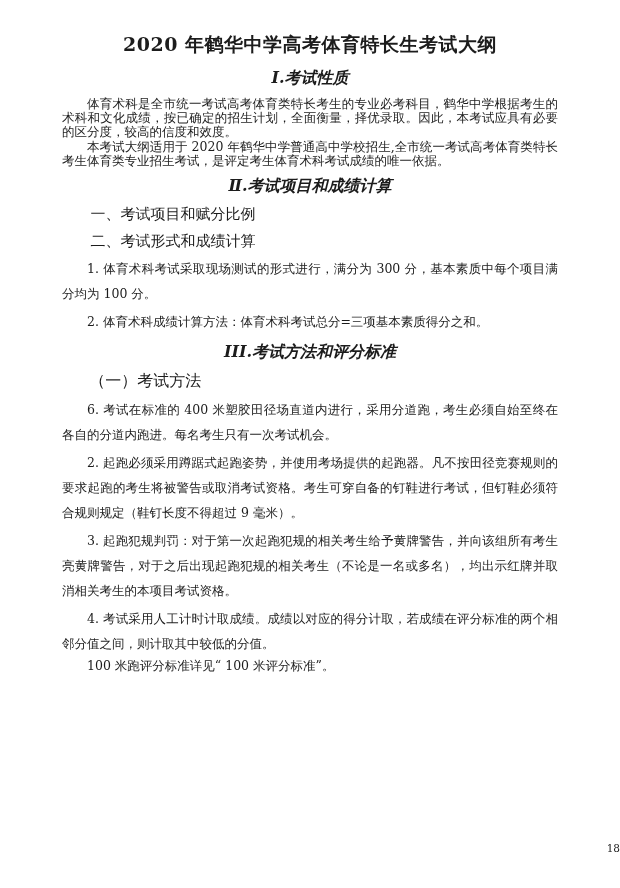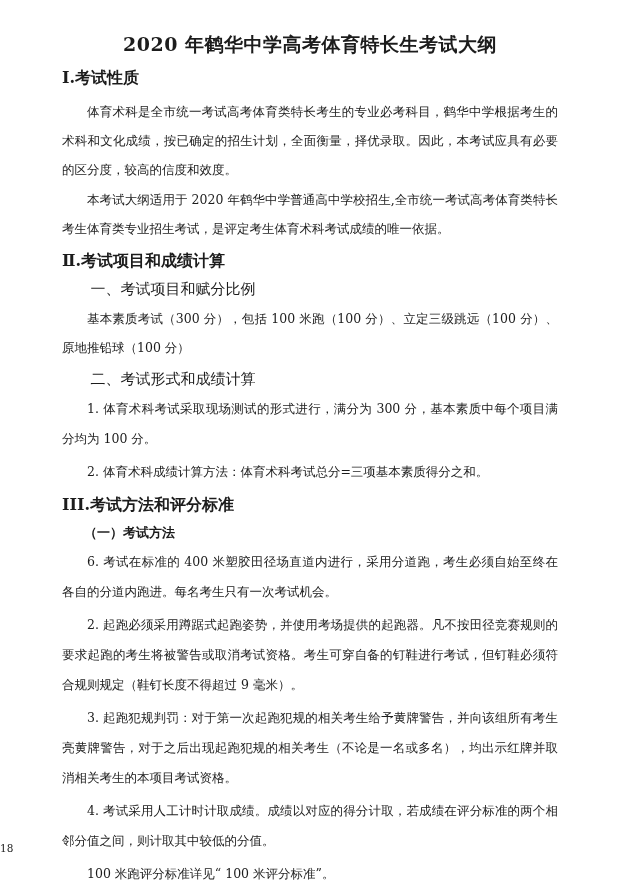--- a/index.html
+++ b/index.html
@@ -14,64 +14,65 @@
     color:#1c1c1c;
     overflow:hidden;
   }
   .doc-title {
     text-align:center;
     font-size:19px; font-weight:bold;
     margin:4px 0 10px 0;
     letter-spacing:0.5px;
   }
   .h1 {
+    text-align:center;
     font-size:16px; font-weight:bold;
     margin:8px 0 8px 0;
+    font-style:italic;
   }
   .h1.gap { }
   .h2 {
     font-size:15px; font-weight:normal;
     text-indent:1.9em;
     margin:8px 0 5px 0;
   }
   .h3 {
-    font-size:13px; font-weight:bold;
+    font-size:16px; font-weight:normal;
     text-indent:1.7em;
     margin:7px 0 5px 0;
   }
   .body {
     font-size:12.5px;
-    line-height:29px;
+    line-height:14px;
     text-indent:2em;
     text-align:justify;
     margin:0 0 1px 0;
   }
-  .item { margin:2px 0 3px 0; line-height:30px; }
+  .item { margin:2px 0 3px 0; line-height:25px; }
   .footer {
     position:absolute;
     left:0; right:0; bottom:34px;
-    text-align:left;
+    text-align:right;
     font-size:10.5px;
     color:#1c1c1c;
   }
 </style>
 </head>
 <body>
 
 <div class="page">
 
   <div class="doc-title">2020 年鹤华中学高考体育特长生考试大纲</div>
 
   <div class="h1">Ⅰ.考试性质</div>
   <p class="body">体育术科是全市统一考试高考体育类特长考生的专业必考科目，鹤华中学根据考生的术科和文化成绩，按已确定的招生计划，全面衡量，择优录取。因此，本考试应具有必要的区分度，较高的信度和效度。</p>
   <p class="body">本考试大纲适用于 2020 年鹤华中学普通高中学校招生,全市统一考试高考体育类特长考生体育类专业招生考试，是评定考生体育术科考试成绩的唯一依据。</p>
 
   <div class="h1 gap">Ⅱ.考试项目和成绩计算</div>
   <div class="h2">一、考试项目和赋分比例</div>
-  <p class="body">基本素质考试（300 分），包括 100 米跑（100 分）、立定三级跳远（100 分）、原地推铅球（100 分）</p>
   <div class="h2">二、考试形式和成绩计算</div>
   <p class="body item">1. 体育术科考试采取现场测试的形式进行，满分为 300 分，基本素质中每个项目满分均为 100 分。</p>
   <p class="body item">2. 体育术科成绩计算方法：体育术科考试总分=三项基本素质得分之和。</p>
 
   <div class="h1 gap">III.考试方法和评分标准</div>
   <div class="h3">（一）考试方法</div>
   <p class="body item">6. 考试在标准的 400 米塑胶田径场直道内进行，采用分道跑，考生必须自始至终在各自的分道内跑进。每名考生只有一次考试机会。</p>
   <p class="body item">2. 起跑必须采用蹲踞式起跑姿势，并使用考场提供的起跑器。凡不按田径竞赛规则的要求起跑的考生将被警告或取消考试资格。考生可穿自备的钉鞋进行考试，但钉鞋必须符合规则规定（鞋钉长度不得超过 9 毫米）。</p>
   <p class="body item">3. 起跑犯规判罚：对于第一次起跑犯规的相关考生给予黄牌警告，并向该组所有考生亮黄牌警告，对于之后出现起跑犯规的相关考生（不论是一名或多名），均出示红牌并取消相关考生的本项目考试资格。</p>
   <p class="body item">4. 考试采用人工计时计取成绩。成绩以对应的得分计取，若成绩在评分标准的两个相邻分值之间，则计取其中较低的分值。</p>

